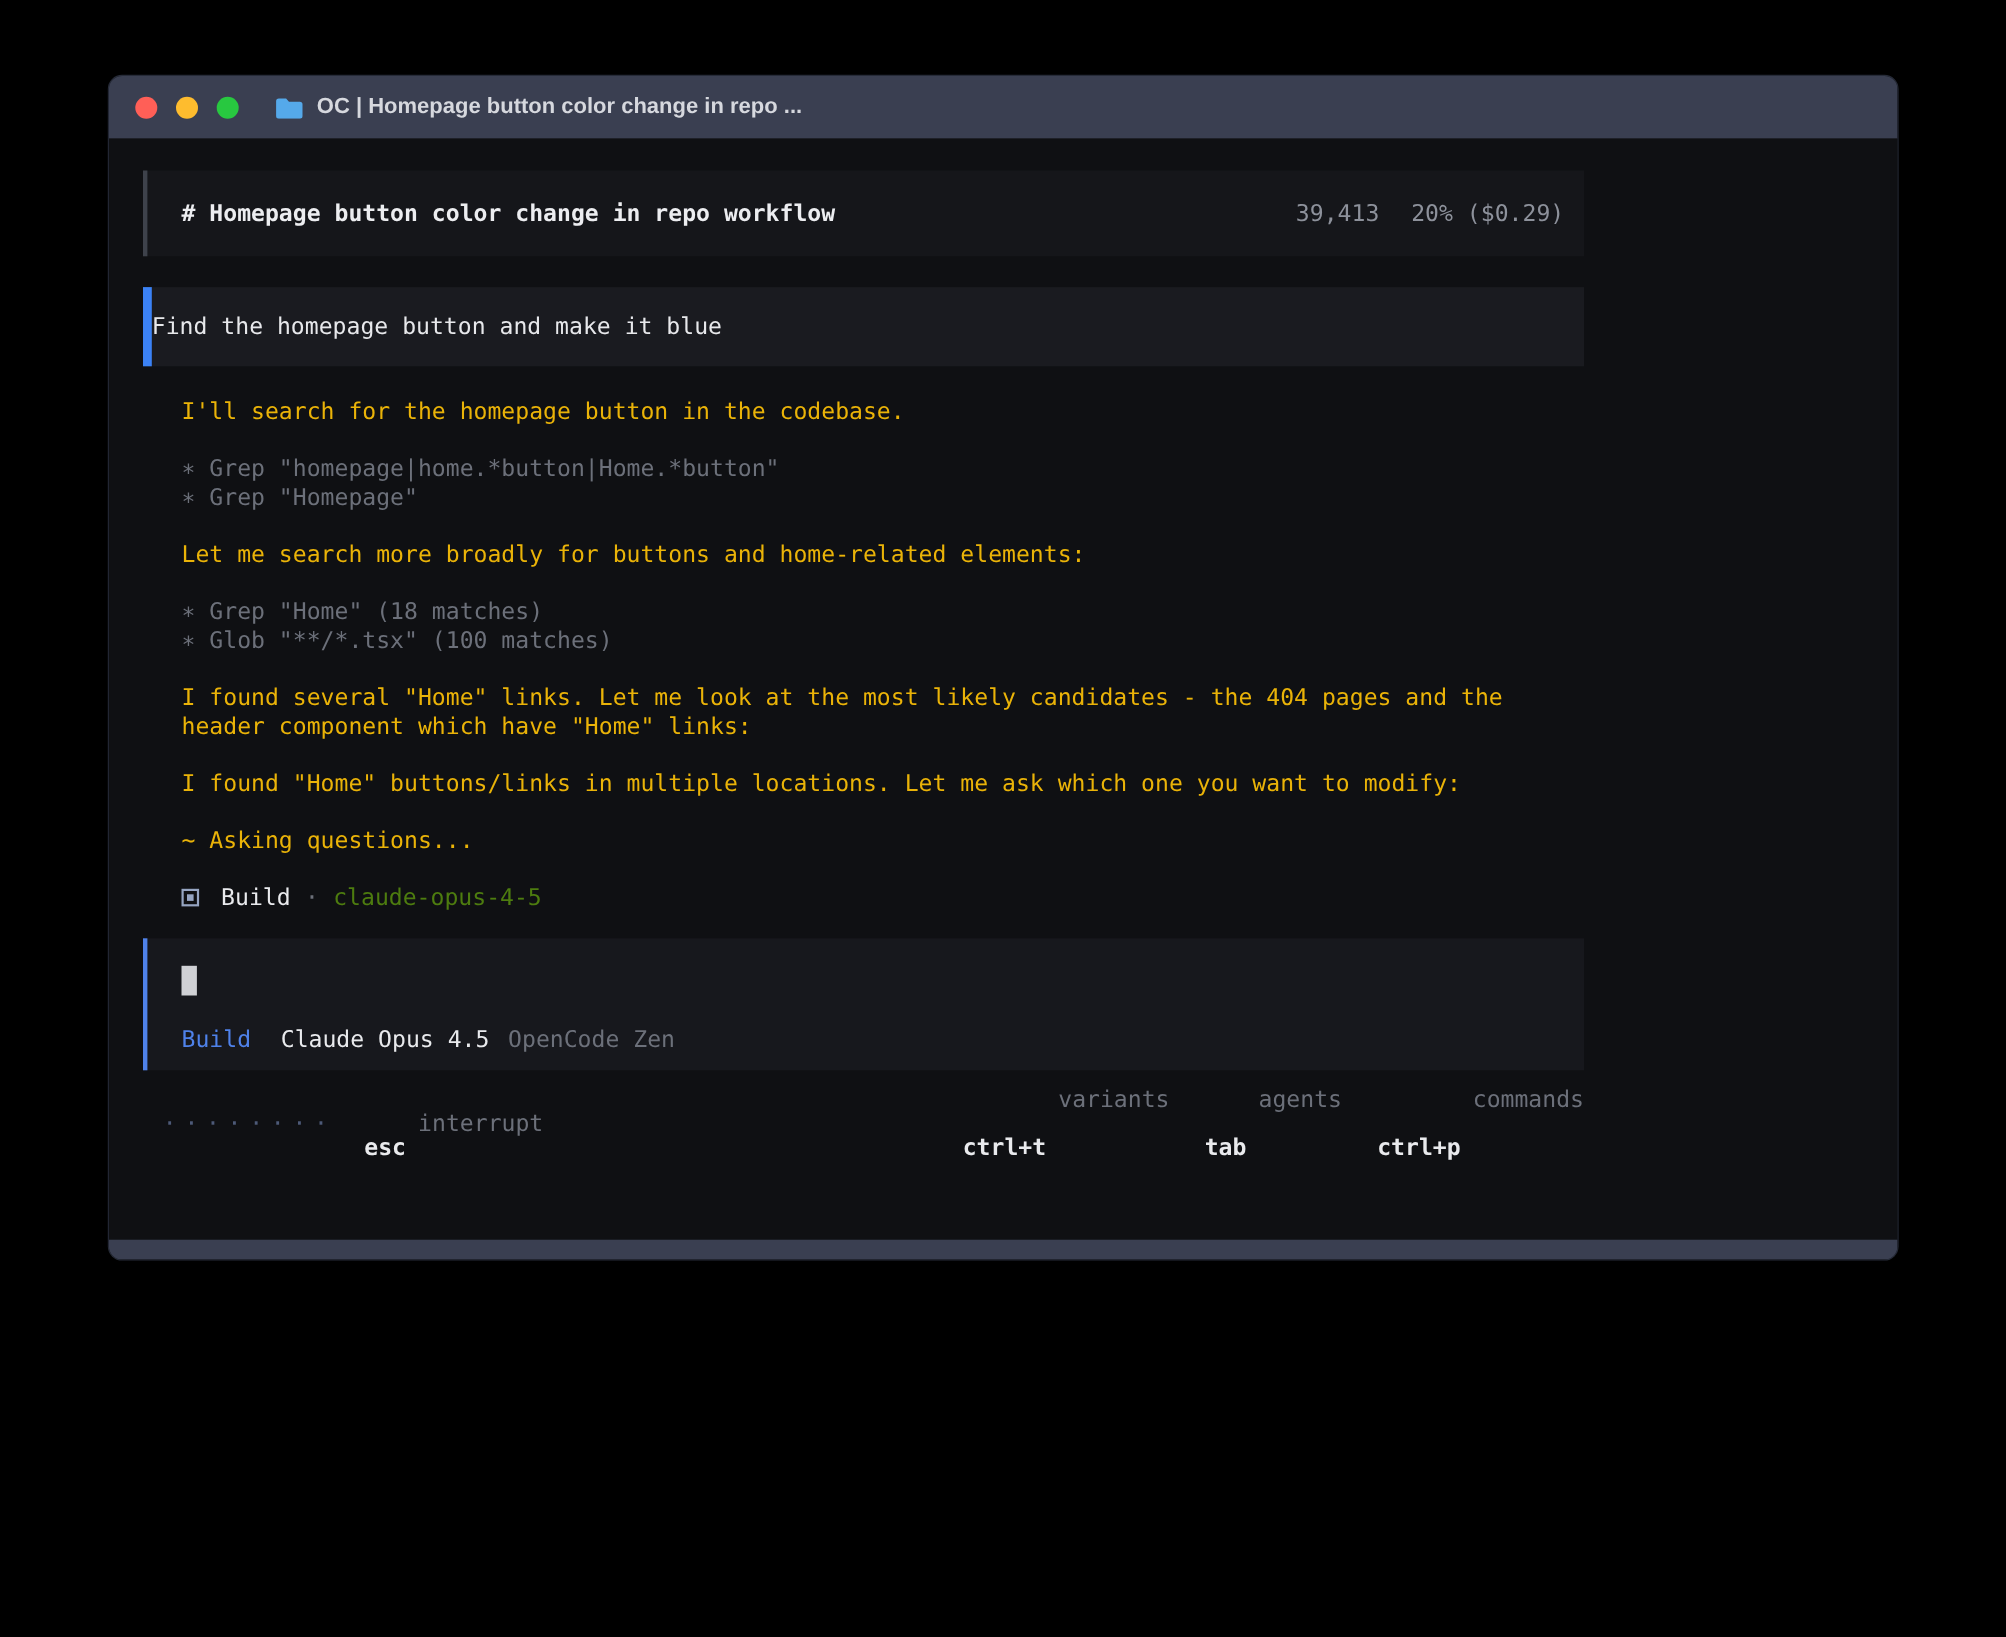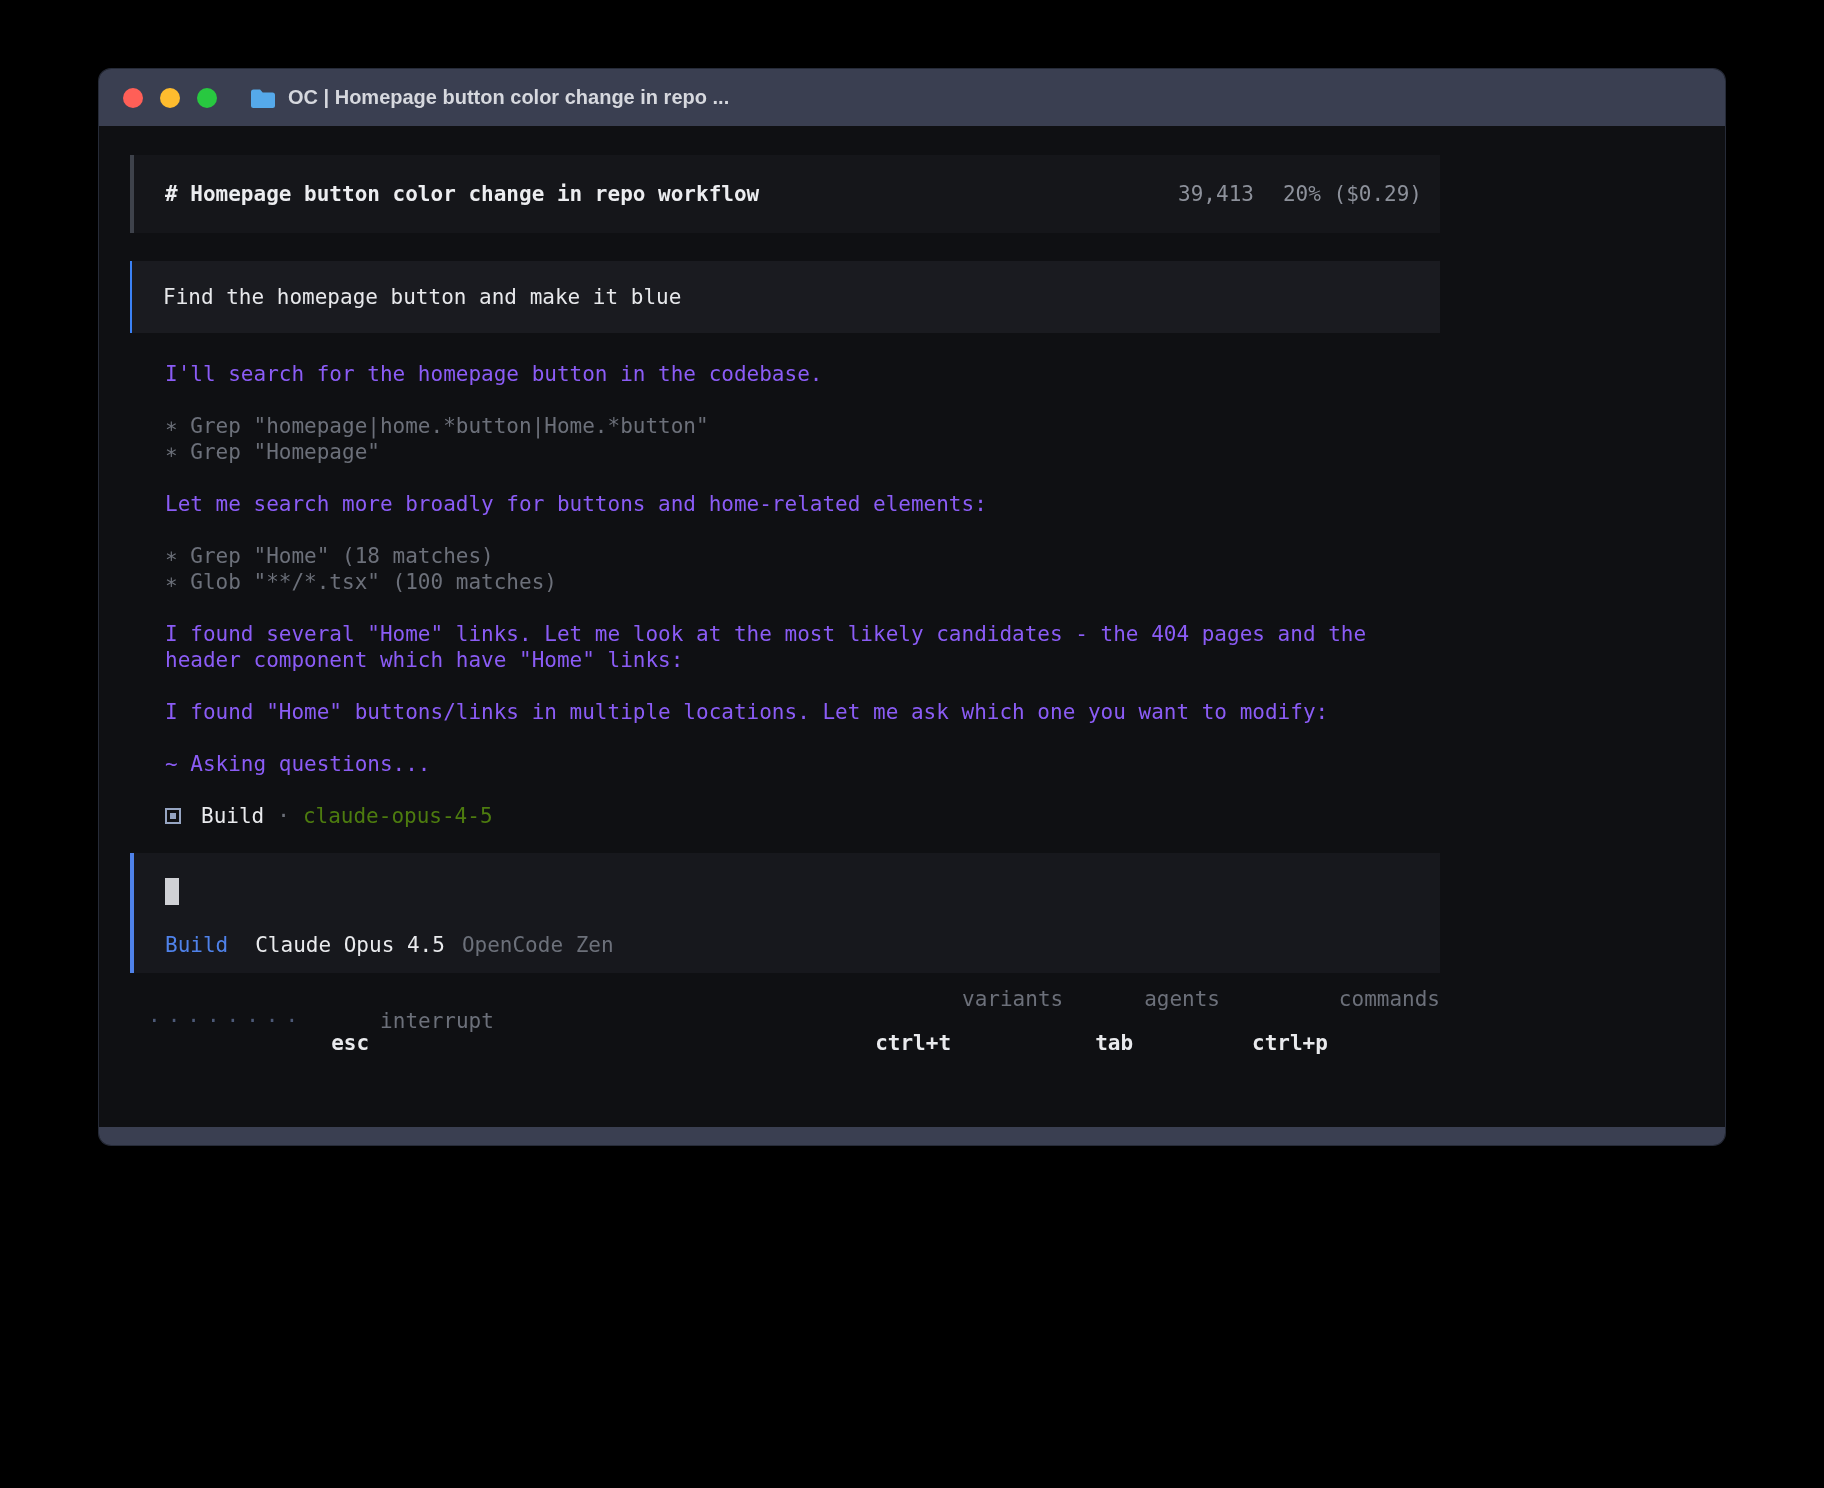--- a/index.html
+++ b/index.html
@@ -36,31 +36,31 @@
   .header-block {
     height:78px; background:#15161a; border-left:4px solid #3e424b;
     display:flex; align-items:center; justify-content:space-between;
     padding:0 18px 0 31px;
   }
   .header-title { font-weight:700; color:#ecedf0; white-space:pre; }
   .header-stats { display:flex; gap:29px; color:#8d919b; }
 
   .user-block {
     margin-top:28px; height:72px; background:#1a1b20;
-    border-left:2px solid #3b82f6; display:flex; align-items:center;
-    padding-left:31px; color:#e7e8eb;
+    border-left:8px solid #3b82f6; display:flex; align-items:center;
+    color:#e7e8eb;
   }
 
   .convo {
     margin-top:28px; padding-left:35px; width:1310px;
     display:flex; flex-direction:column; gap:26px;
   }
   .msg .line { white-space:pre-wrap; }
   .msg[data-style="dim"] { color:#6c707a; }
-  .msg[data-style="text"] { color:#8b5cf6; }
+  .msg[data-style="text"] { color:#eab308; }
 
   .agent-line { display:flex; align-items:center; }
   .agent-icon {
     width:16px; height:16px; border:2px solid #96a5c2; position:relative;
     margin-right:20px; flex:0 0 auto;
   }
   .agent-icon::after { content:""; position:absolute; inset:3px; background:#96a5c2; }
   .agent-name { color:#e9eaed; }
   .agent-sep { color:#6c707a; margin:0 13px; }
   .agent-model { color:#4d7c0f; }

